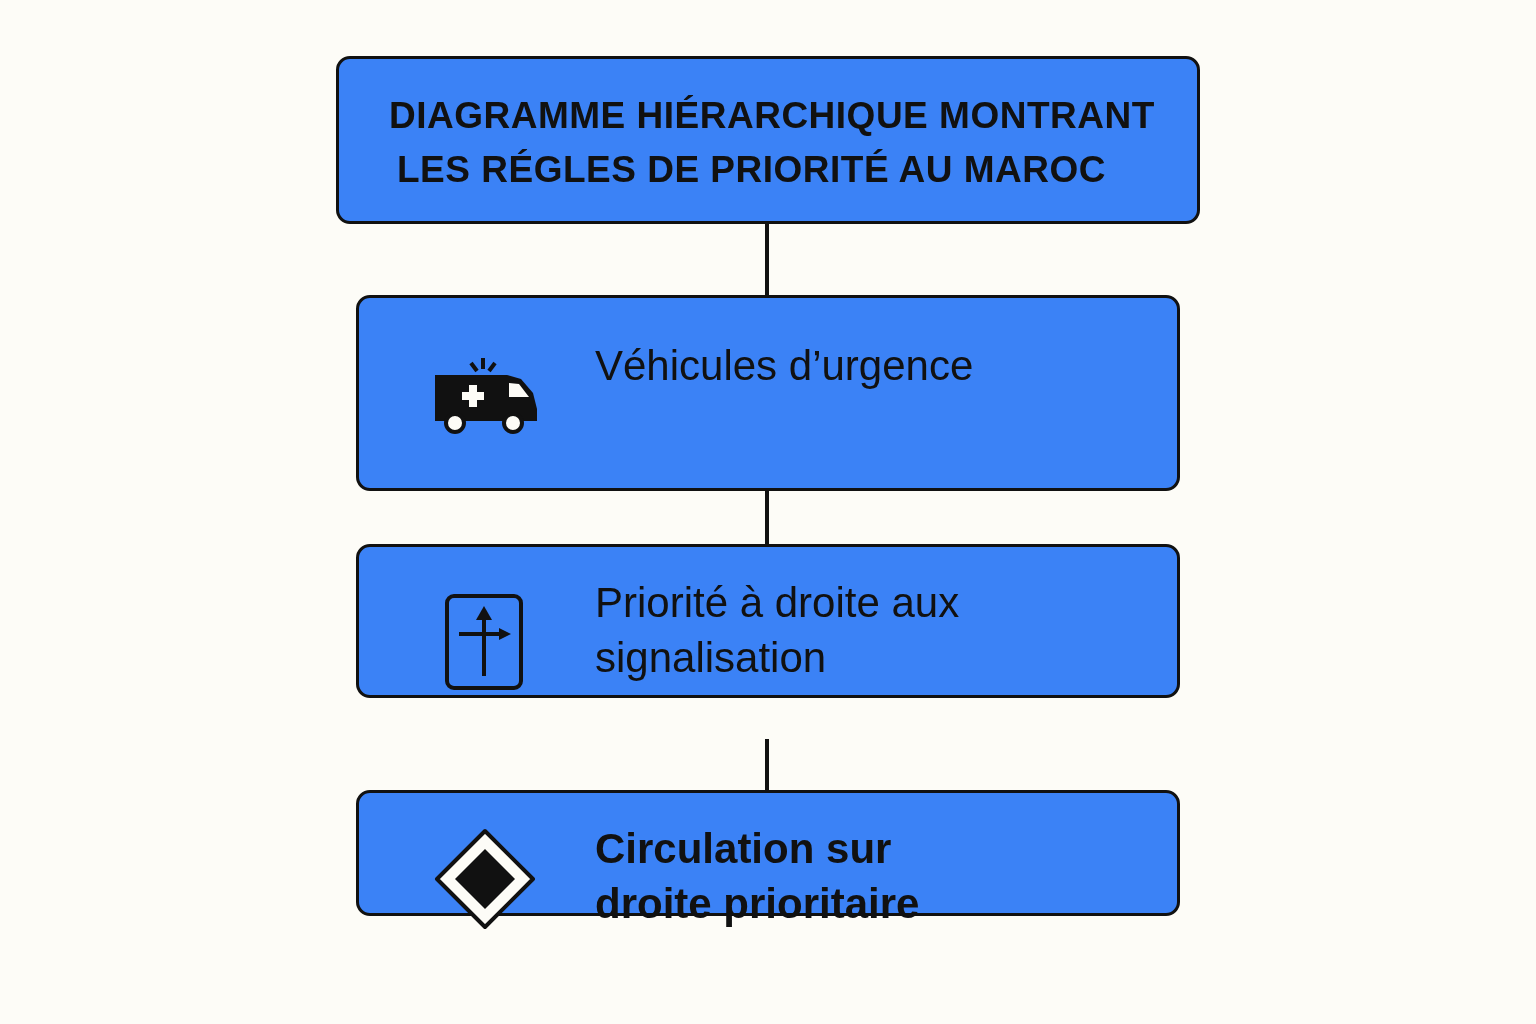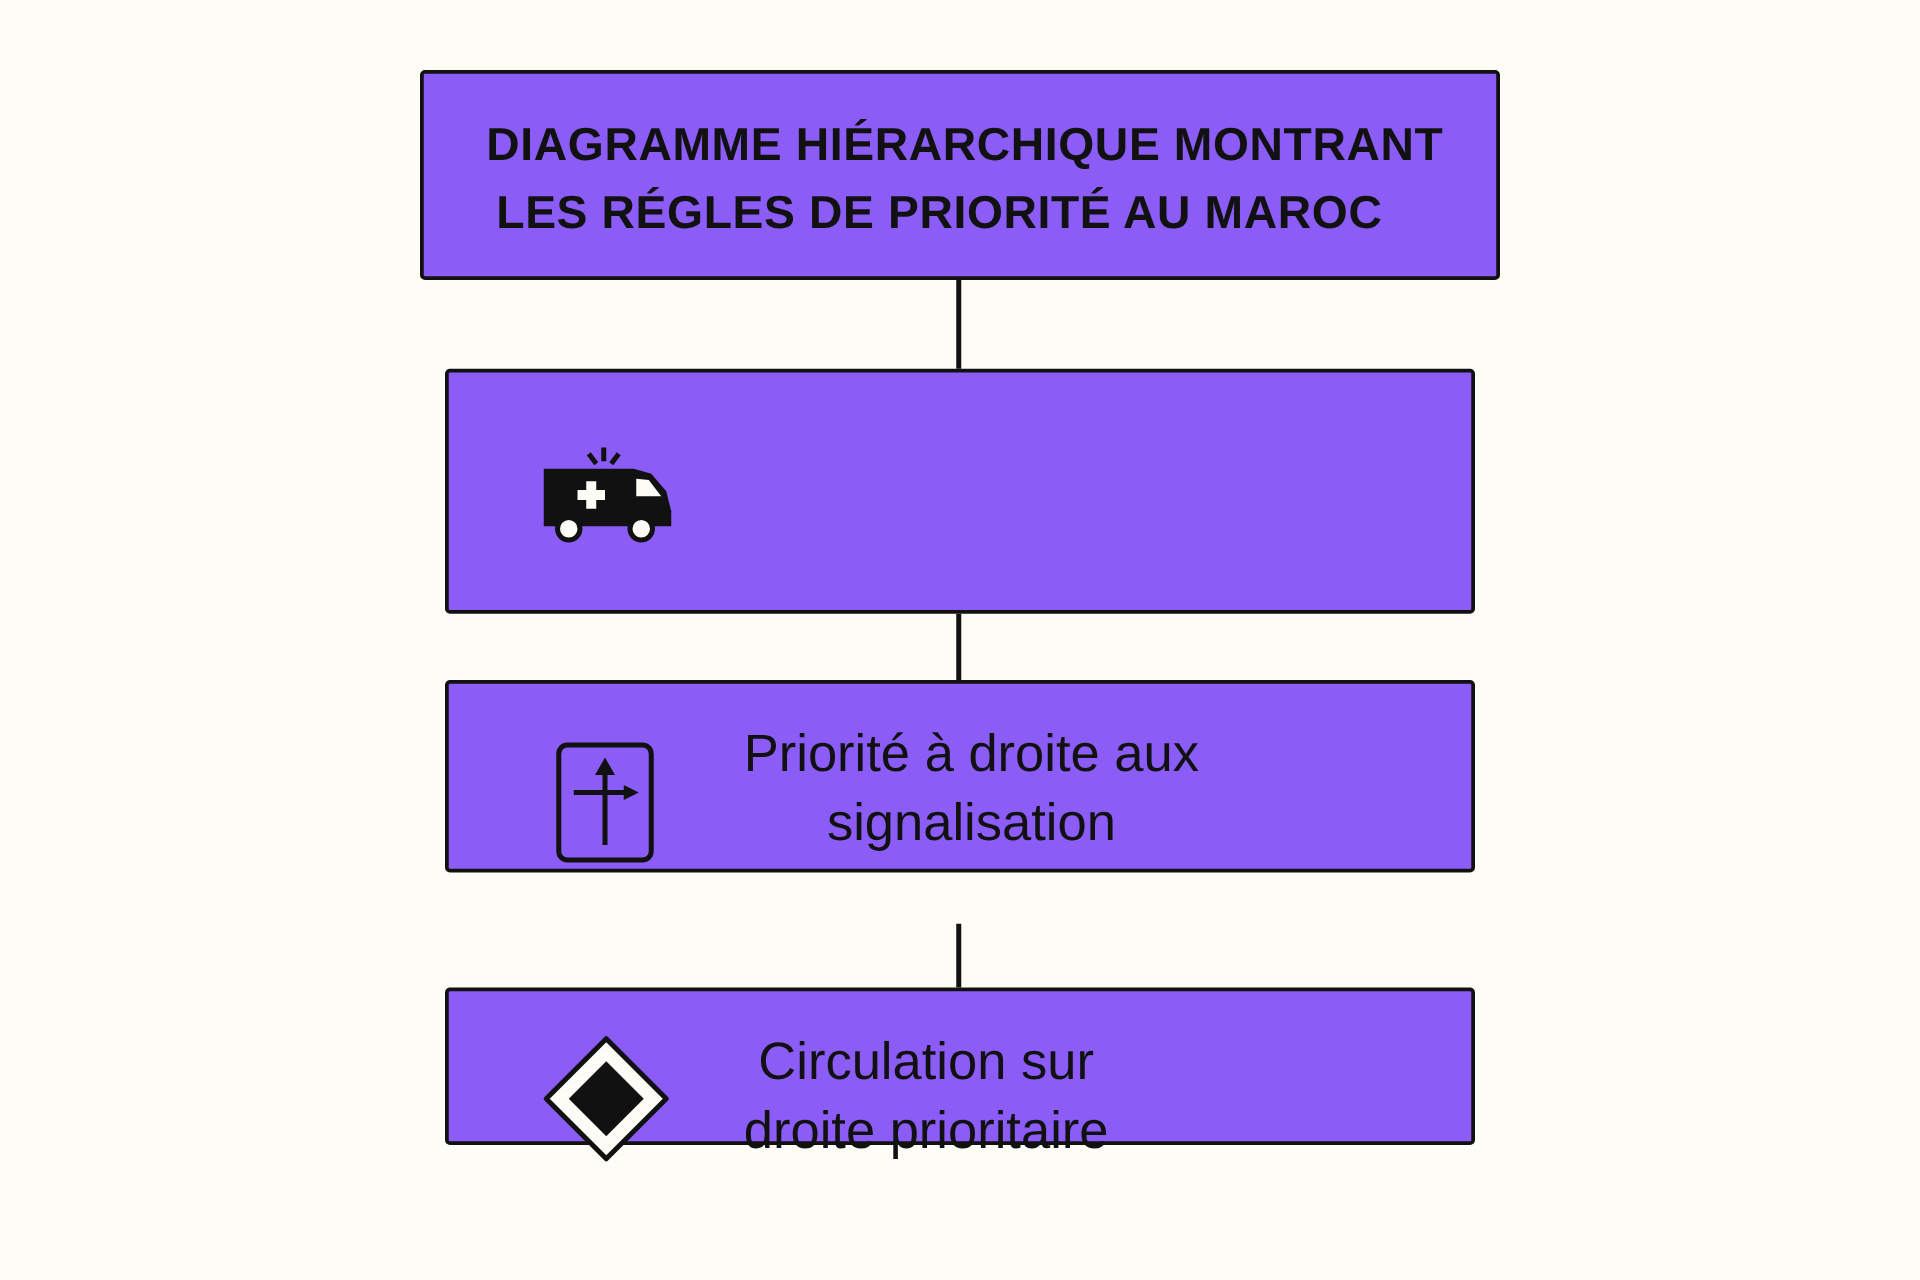--- a/index.html
+++ b/index.html
@@ -1,27 +1,27 @@
 <!DOCTYPE html>
 <html><head>
 <meta charset="utf-8">
 <style>
   html, body { margin:0; padding:0; }
   body { width:1536px; height:1024px; background:#fdfcf7; position:relative; overflow:hidden;
          font-family:"Liberation Sans", "DejaVu Sans", sans-serif; color:#111; }
-  .box { position:absolute; border:3px solid #111; border-radius:4px; background:#8b5cf6; box-sizing:border-box;text-align:center; }
+  .box { position:absolute; border:3px solid #111; border-radius:14px; background:#3b82f6; box-sizing:border-box; }
   .title-box { left:336px; top:56px; width:864px; height:168px; }
   .title-line { position:absolute; font-weight:bold; font-size:37px; letter-spacing:0.5px; white-space:nowrap; }
   .t1 { left:50px; top:36px; }
   .t2 { left:58px; top:90px; }
   .conn { position:absolute; left:765px; width:4px; background:#111; }
   .node { left:356px; width:824px; }
   .n1 { top:295px; height:196px; }
   .n2 { top:544px; height:154px; }
-  .n3 { top:790px; height:126px; }
+  .n3 { top:790px; height:126px;font-weight:bold; }
   .icon { position:absolute; }
   .label { position:absolute; left:236px; font-size:42px; line-height:55px; white-space:nowrap; }
 </style>
 </head>
 <body>
 
 <div class="box title-box">
   <div class="title-line t1">DIAGRAMME HIÉRARCHIQUE MONTRANT</div>
   <div class="title-line t2">LES RÉGLES DE PRIORITÉ AU MAROC</div>
 </div>
@@ -38,20 +38,21 @@
       <line x1="66" y1="10" x2="60" y2="18" stroke="#111" stroke-width="4"></line>
       <path d="M6 22 H78 L92 26 L104 40 L108 56 V68 H6 Z" fill="#111"></path>
       <path d="M80 30 L90 31 L100 44 H80 Z" fill="#fdfcf7"></path>
       <rect x="40" y="32" width="8" height="22" fill="#fdfcf7"></rect>
       <rect x="33" y="39" width="22" height="8" fill="#fdfcf7"></rect>
       <circle cx="26" cy="70" r="9" fill="#fdfcf7" stroke="#111" stroke-width="4"></circle>
       <circle cx="84" cy="70" r="9" fill="#fdfcf7" stroke="#111" stroke-width="4"></circle>
     </svg>
   </span>
   <div class="label" style="top:40px;">
+    <div>Véhicules d’urgence</div>
   </div>
 </div>
 
 <div class="box node n2">
   <span class="icon" style="left:84px;top:45px;">
     <svg width="82" height="100" viewBox="0 0 82 100">
       <rect x="4" y="4" width="74" height="92" rx="7" fill="none" stroke="#111" stroke-width="4"></rect>
       <line x1="41" y1="84" x2="41" y2="24" stroke="#111" stroke-width="4"></line>
       <path d="M33 28 L41 14 L49 28 Z" fill="#111"></path>
       <line x1="16" y1="42" x2="58" y2="42" stroke="#111" stroke-width="4"></line>

